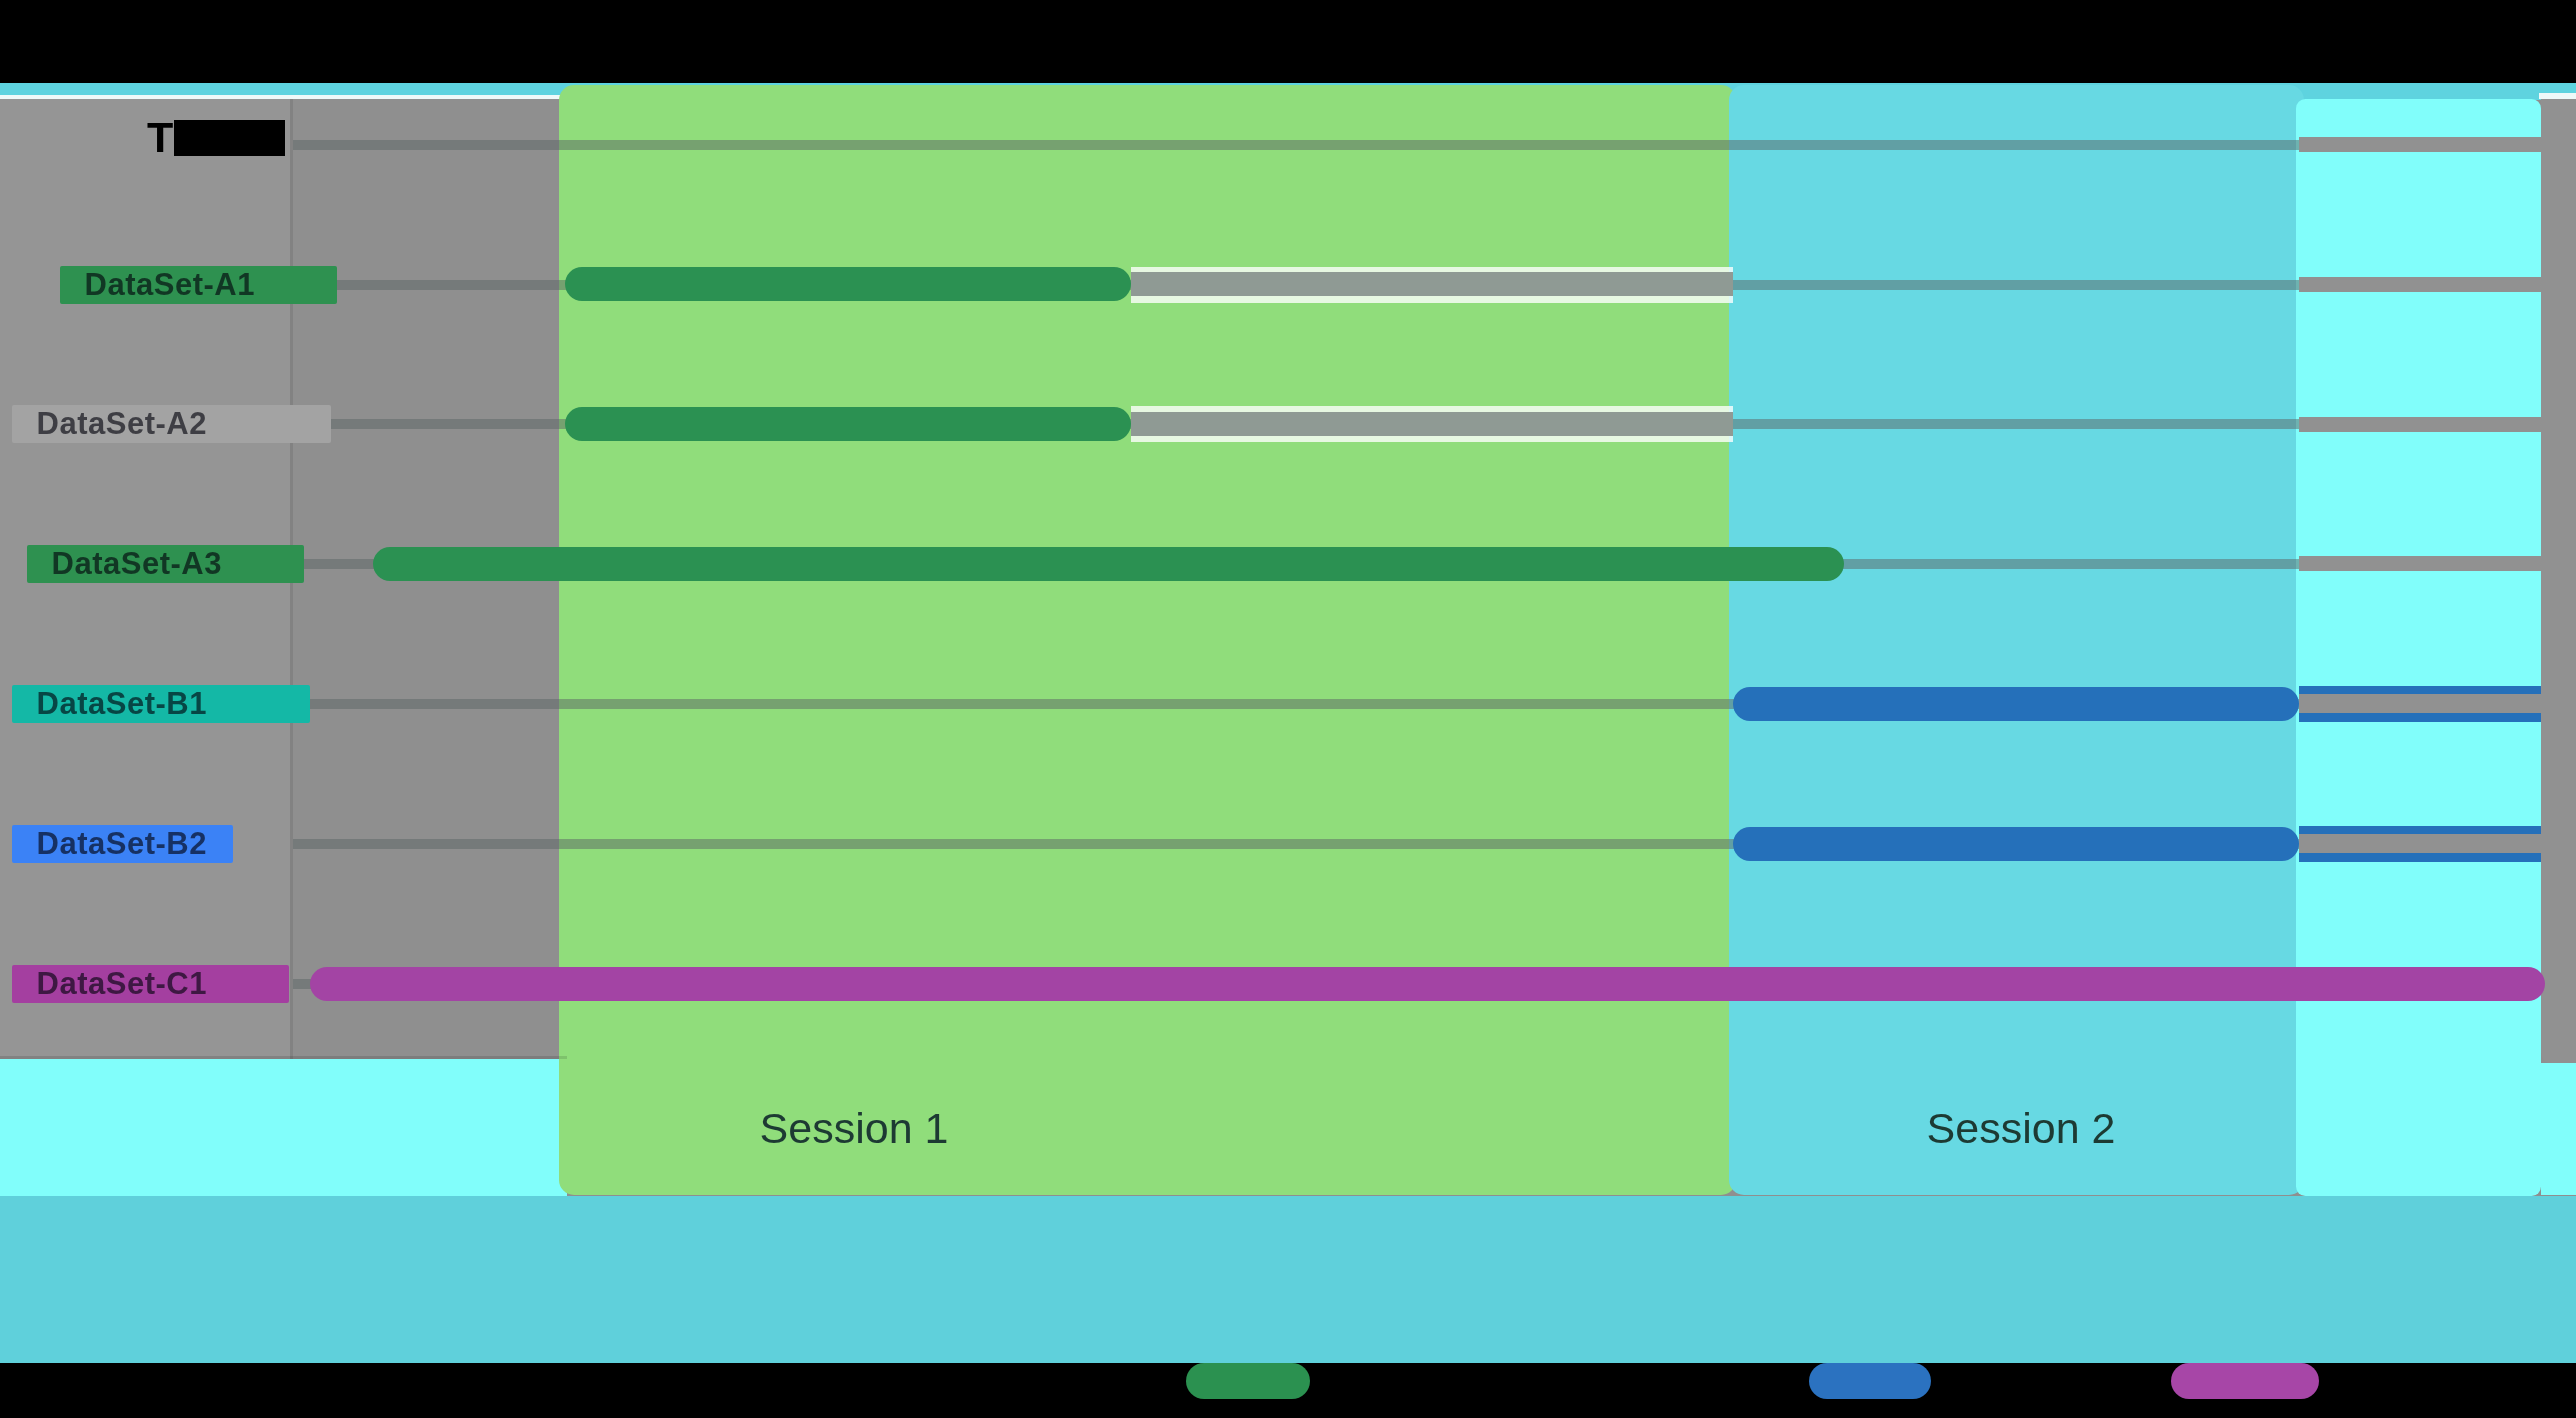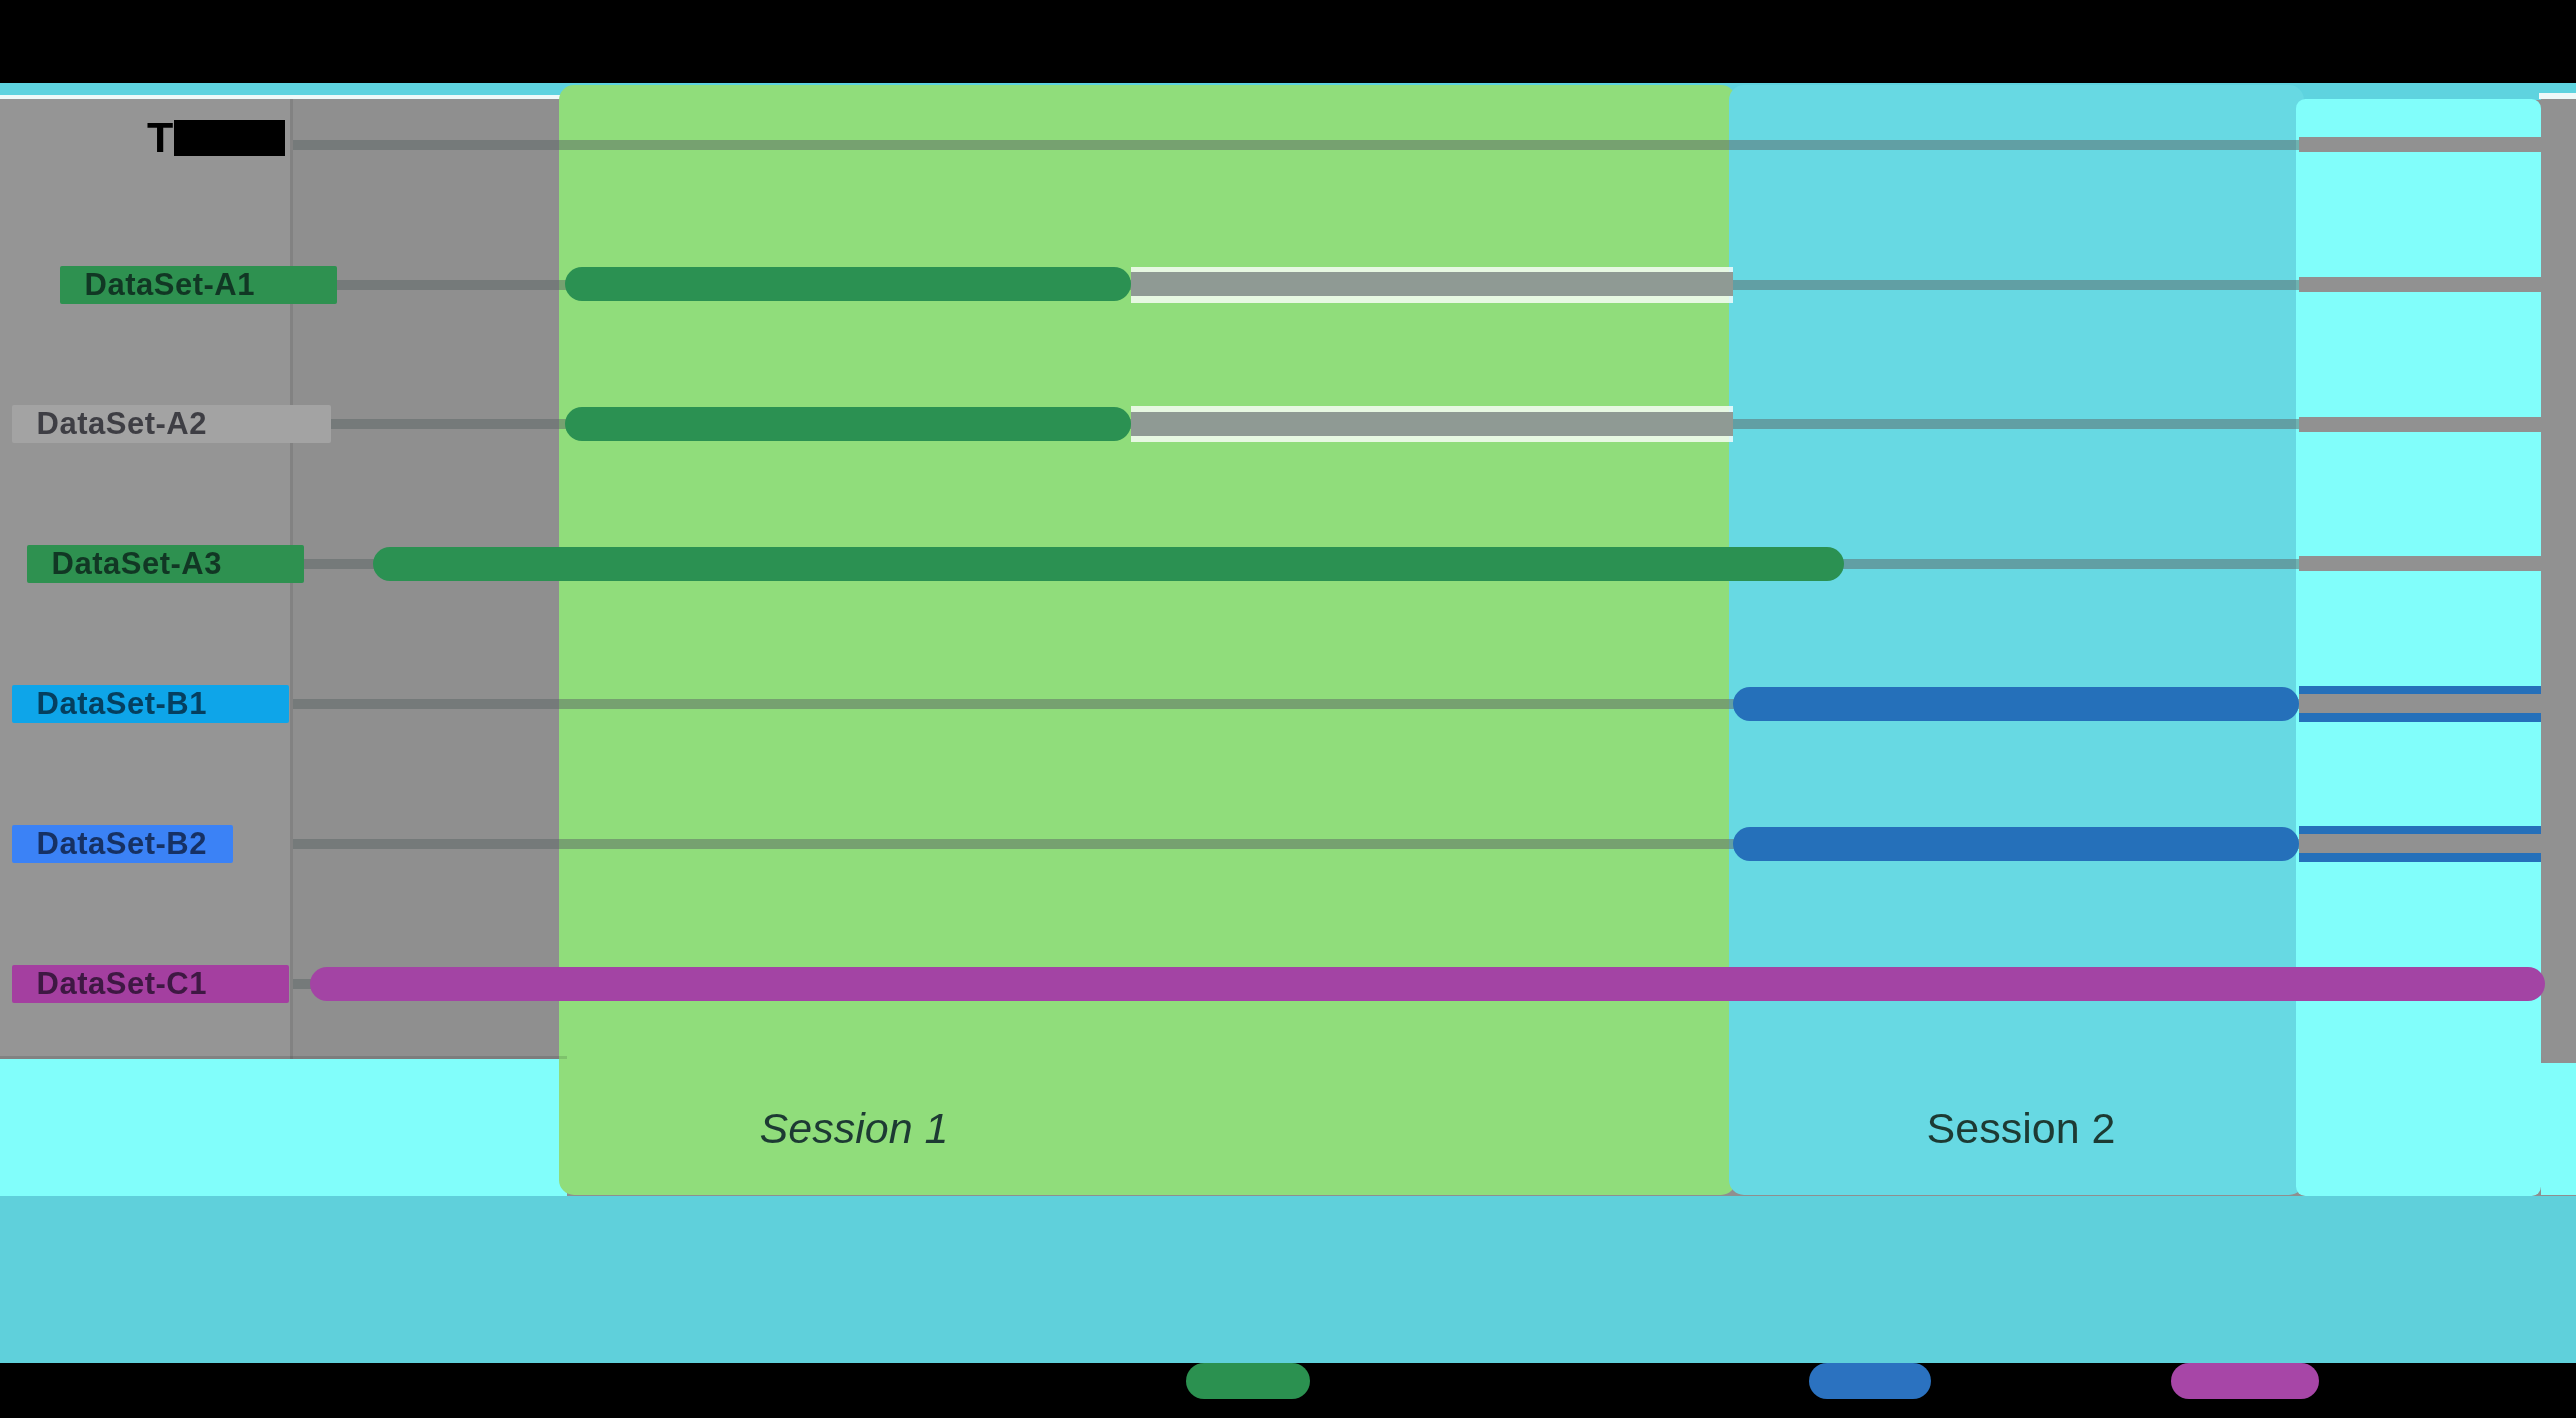--- a/index.html
+++ b/index.html
@@ -24,21 +24,21 @@
   #axis-v{left:290px;top:99px;width:2.8px;height:960px;background:rgba(0,0,0,0.12);}
   #axis-h{left:0;top:1056px;width:567px;height:2.8px;background:rgba(0,0,0,0.12);}
   .layer{position:absolute;left:0;top:0;width:2576px;height:1419px;pointer-events:none;}
   
   #chart-title{left:147px;top:118px;display:flex;align-items:flex-start;
                font-size:43px;font-weight:700;color:#000;line-height:39px;}
   #title-redact{width:111px;height:36px;background:#000;margin-left:0.9px;margin-top:1.9px;}
   
   .session-label{position:absolute;top:1104px;width:394px;height:47px;text-align:center;
                  font-size:43px;color:#1d3a33;white-space:nowrap;}
-  #session-label-1{left:657px;font-style:italic;}
+  #session-label-1{left:657px;}
   #session-label-2{left:1824px;}
   
   .row-label-box{position:absolute;height:38px;border-radius:1.9px;}
   .row-label-text{padding-left:24.4px;line-height:38px;font-size:31px;font-weight:700;
                   color:rgba(0,0,10,0.62);letter-spacing:0.5px;}
   .bar{position:absolute;height:34px;border-radius:17px;}
   .legend-pill{position:absolute;top:1363px;height:36px;border-radius:18px;}
 </style>
 </head>
 <body>
@@ -95,21 +95,21 @@
   <div class="layer" id="layer-rowlabels">
       <div class="row-label-box" style="position: absolute; left: 12.2px; top: 266px; width: 277px; background: rgb(46, 145, 80); margin-left: 48px;">
         <div class="row-label-text">DataSet-A1</div>
       </div>
       <div class="row-label-box" style="position: absolute; left: 12.2px; top: 405px; width: 319px; background: #a3a3a3;">
         <div class="row-label-text">DataSet-A2</div>
       </div>
       <div class="row-label-box" style="position: absolute; left: 12.2px; top: 545px; width: 277px; background: rgb(46, 145, 80); margin-left: 15px;">
         <div class="row-label-text">DataSet-A3</div>
       </div>
-      <div class="row-label-box" style="position: absolute; left: 12.2px; top: 685px; width: 277px; background: #0ea5e9;">
+      <div class="row-label-box" style="position: absolute; left: 12.2px; top: 685px; width: 298px; background: #14b8a6;">
         <div class="row-label-text">DataSet-B1</div>
       </div>
       <div class="row-label-box" style="position: absolute; left: 12.2px; top: 825px; width: 221px; background: #3b82f6;">
         <div class="row-label-text">DataSet-B2</div>
       </div>
       <div class="row-label-box" style="position: absolute; left: 12.2px; top: 965px; width: 277px; background: rgb(164, 63, 160);">
         <div class="row-label-text">DataSet-C1</div>
       </div>
     </div>
 

